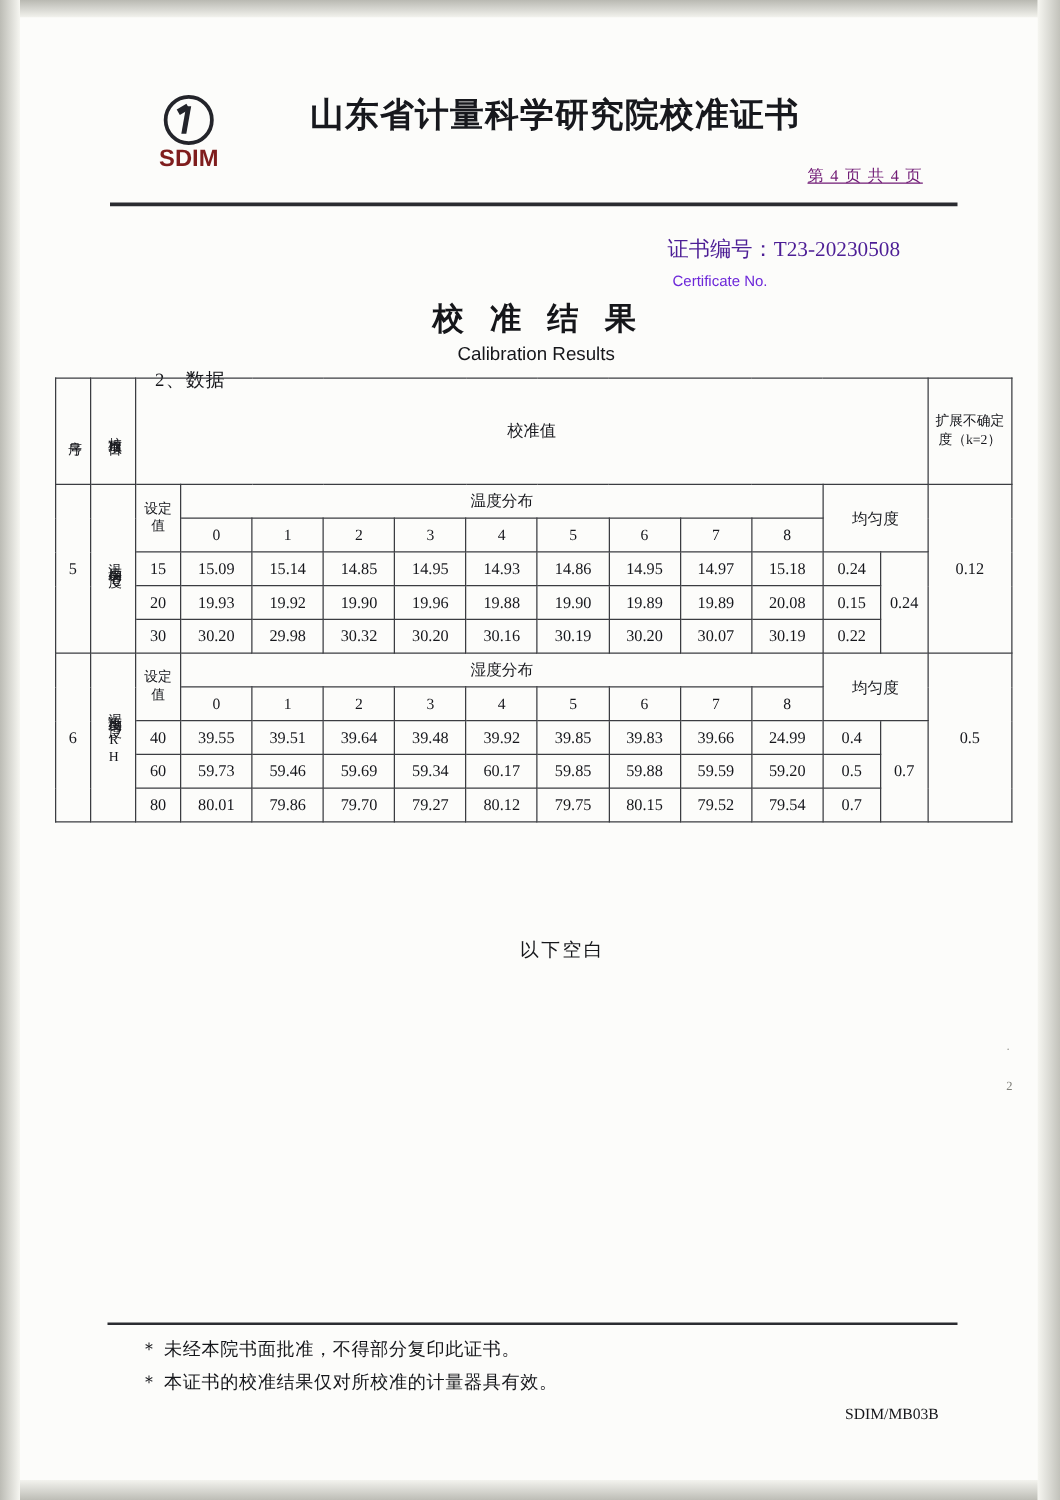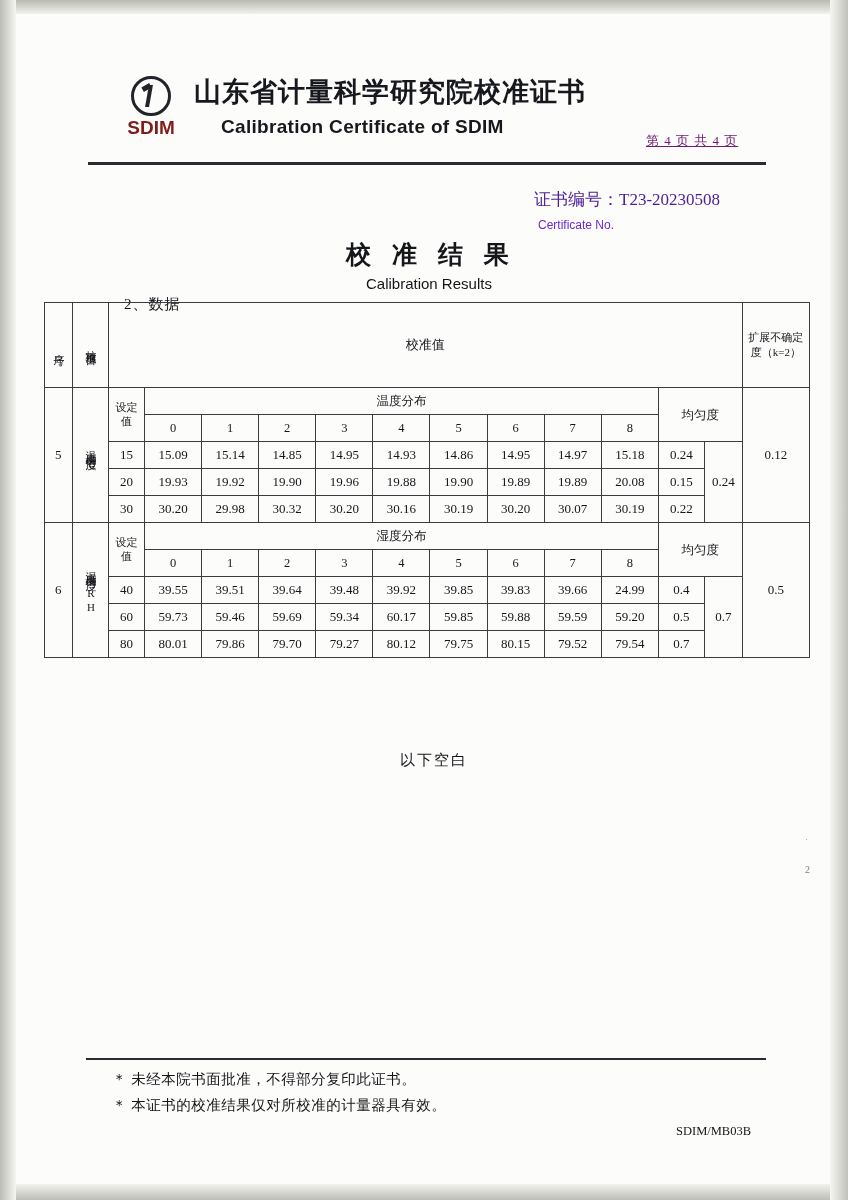--- a/index.html
+++ b/index.html
@@ -72,20 +72,21 @@
   }
   .title-cn {
     position: absolute;
     left: 178px; top: 60px;
     width: 500px;
     font-size: 27px;
     font-weight: bold;
     letter-spacing: 1px;
     color: #17181d;
     font-family: "DejaVu Serif", serif;
+    text-align: center;
   }
   .title-en {
     position: absolute;
     left: 205px; top: 102px;
     width: 450px;
     font-size: 19px;
     font-weight: bold;
     font-family: "Liberation Sans", sans-serif;
     letter-spacing: 0.3px;
     color: #17181d;
@@ -161,21 +162,21 @@
     writing-mode: vertical-rl;
     text-orientation: upright;
     letter-spacing: 2px;
     display: inline-block;
     line-height: 1.05;
   }
   .small { font-size: 11px; }
   .num { font-size: 13px; }
   .blank-note {
     position: absolute;
-    left: 384px; top: 737px;
+    left: 400px; top: 737px;
     font-size: 15px;
     letter-spacing: 2px;
   }
 
   
   .footer-rule {
     position: absolute;
     left: 70px; top: 1044px;
     width: 680px; height: 2px;
     background: #2b2c31;
@@ -221,21 +222,20 @@
   <div class="scan-edge-right"></div>
 
   <div class="sheet">
 
     <div class="logo">
       <div class="logo-mark"></div>
       <div class="logo-text">SDIM</div>
     </div>
 
     <div class="title-cn">山东省计量科学研究院校准证书</div>
-    <div class="title-en">Calibration Certificate of SDIM</div>
     <div class="page-no">第 4 页 共 4 页</div>
     <div class="header-rule"></div>
 
     <div class="cert-no">证书编号：T23-20230508</div>
     <div class="cert-no-en">Certificate No.</div>
 
     <div class="result-cn">校 准 结 果</div>
     <div class="result-en">Calibration Results</div>
     <div class="section-label">2、数据</div>
 

